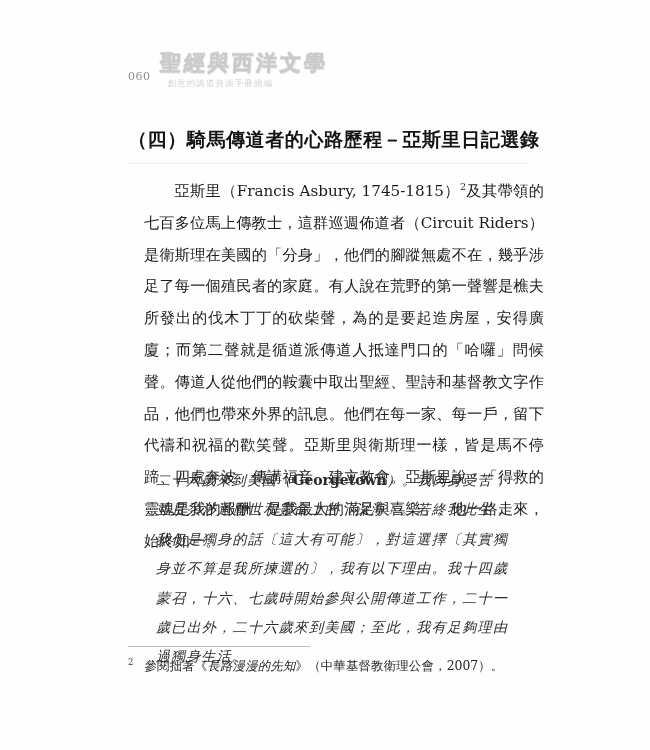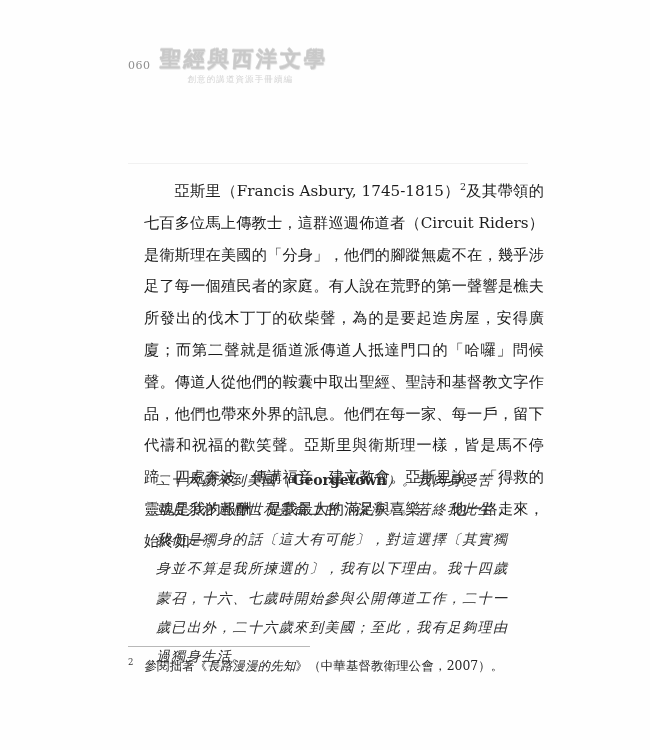--- a/index.html
+++ b/index.html
@@ -24,21 +24,21 @@
   }
 
   
   .header {
     position: absolute;
     left: 128px;
     top: 48px;
     width: 420px;
     height: 46px;
     display: flex;
-    align-items: flex-start;
+    align-items: center;
   }
   .folio {
     font-family: "DejaVu Serif", "Liberation Serif", serif;
     font-size: 11px;
     letter-spacing: 0.5px;
     color: #8d8d8d;
     margin-top: 11px;
     margin-right: 9px;
     white-space: nowrap;
   }
@@ -62,21 +62,21 @@
        1px 1px 1px #e6e6e6;
     transform: skewX(-4deg);
     white-space: nowrap;
   }
   .logo-sub {
     font-family: "DejaVu Sans", "Liberation Sans", sans-serif;
     font-size: 8.5px;
     letter-spacing: 1.1px;
     color: #d2d2d2;
     margin-top: 4px;
-    margin-left: 28px;
+    margin-left: 8px;
     white-space: nowrap;
   }
 
   
   .section-title {
     position: absolute;
     left: 128px;
     top: 126px;
     width: 400px;
     font-size: 19px;
@@ -192,20 +192,21 @@
 <div class="page">
 
   <div class="header">
     <div class="folio">060</div>
     <div class="logo-block">
       <div class="logo-title">聖經與西洋文學</div>
       <div class="logo-sub">創意的講道資源手冊續編</div>
     </div>
   </div>
 
+  <div class="section-title">（四）騎馬傳道者的心路歷程－亞斯里日記選錄</div>
   <div class="title-rule"></div>
 
   <div class="body-block">
     <p class="body-par"><span>亞斯里（</span><span class="lat">Francis Asbury, 1745-1815</span><span>）</span><sup class="fn">2</sup><span>及其帶領的七百多位馬上傳教士，這群巡週佈道者（</span><span class="lat">Circuit Riders</span><span>）是衛斯理在美國的「分身」，他們的腳蹤無處不在，幾乎涉足了每一個殖民者的家庭。有人說在荒野的第一聲響是樵夫所發出的伐木丁丁的砍柴聲，為的是要起造房屋，安得廣廈；而第二聲就是循道派傳道人抵達門口的「哈囉」問候聲。傳道人從他們的鞍囊中取出聖經、聖詩和基督教文字作品，他們也帶來外界的訊息。他們在每一家、每一戶，留下代禱和祝福的歡笑聲。亞斯里與衛斯理一樣，皆是馬不停蹄、四處奔波、傳講福音，建立教會。亞斯里說：「得救的靈魂是我的報酬，是我最大的滿足與喜樂」。他一路走來，始終如一。</span></p>
   </div>
 
   <div class="quote-block">
     <p class="quote-par"><span>二十六歲來到美國（</span><span class="lat">Georgetown</span><span>）。我肉身受苦，並且須涉過塵世和靈命上的〔深海〕。若終我此生，我仍是獨身的話〔這大有可能〕，對這選擇〔其實獨身並不算是我所揀選的〕，我有以下理由。我十四歲蒙召，十六、七歲時開始參與公開傳道工作，二十一歲已出外，二十六歲來到美國；至此，我有足夠理由過獨身生活。</span></p>
   </div>
 

